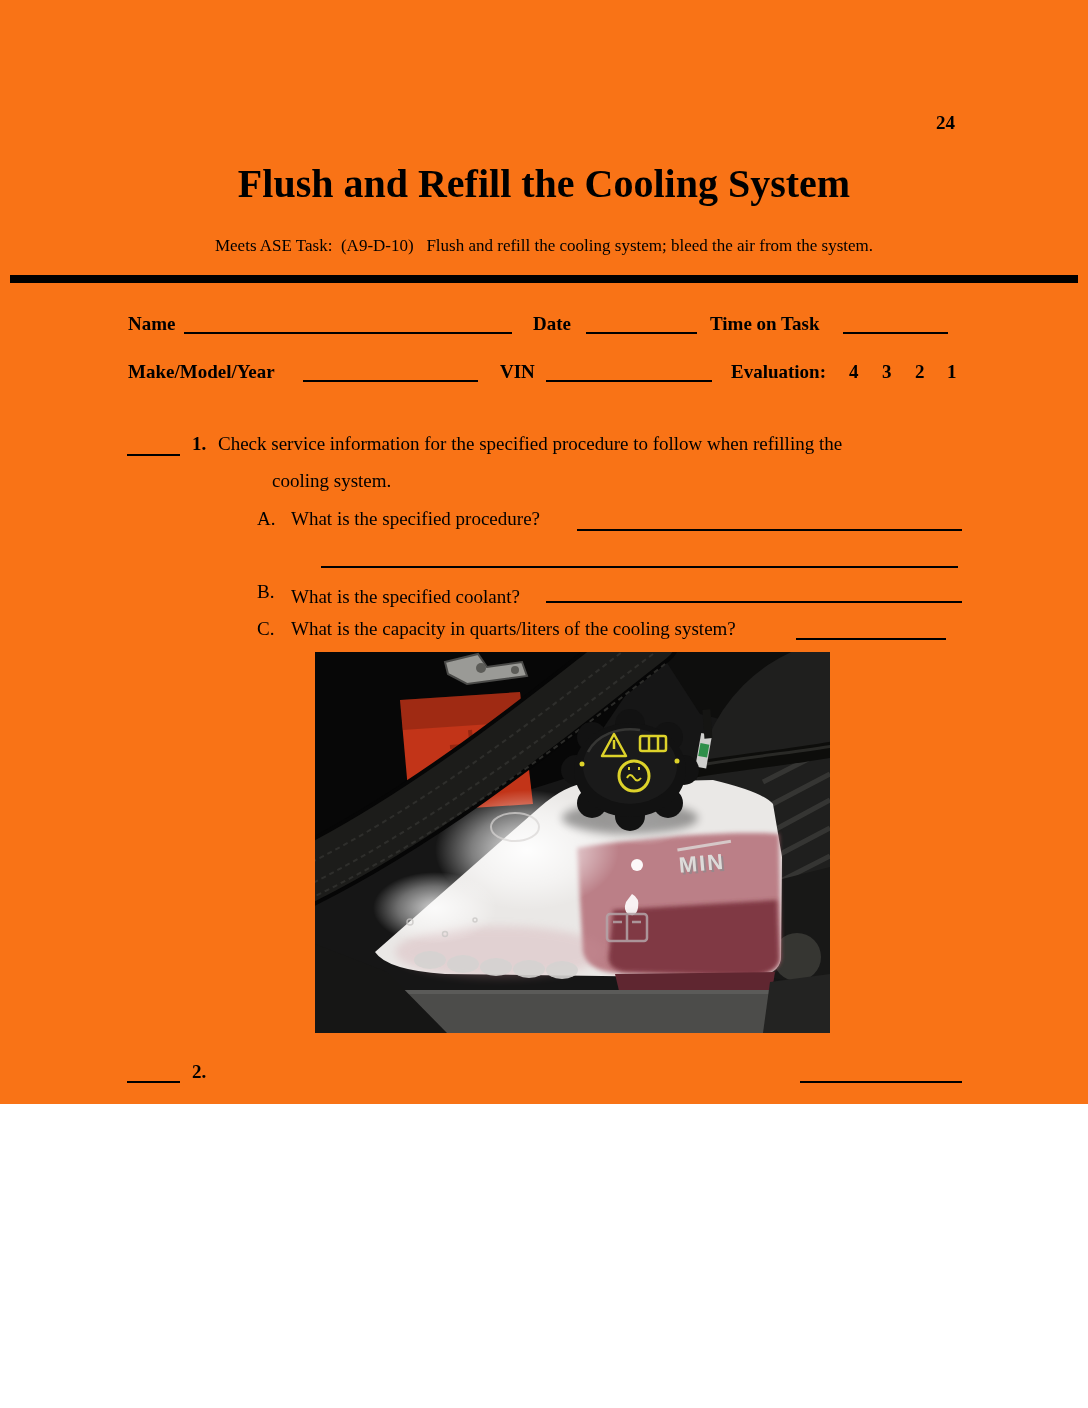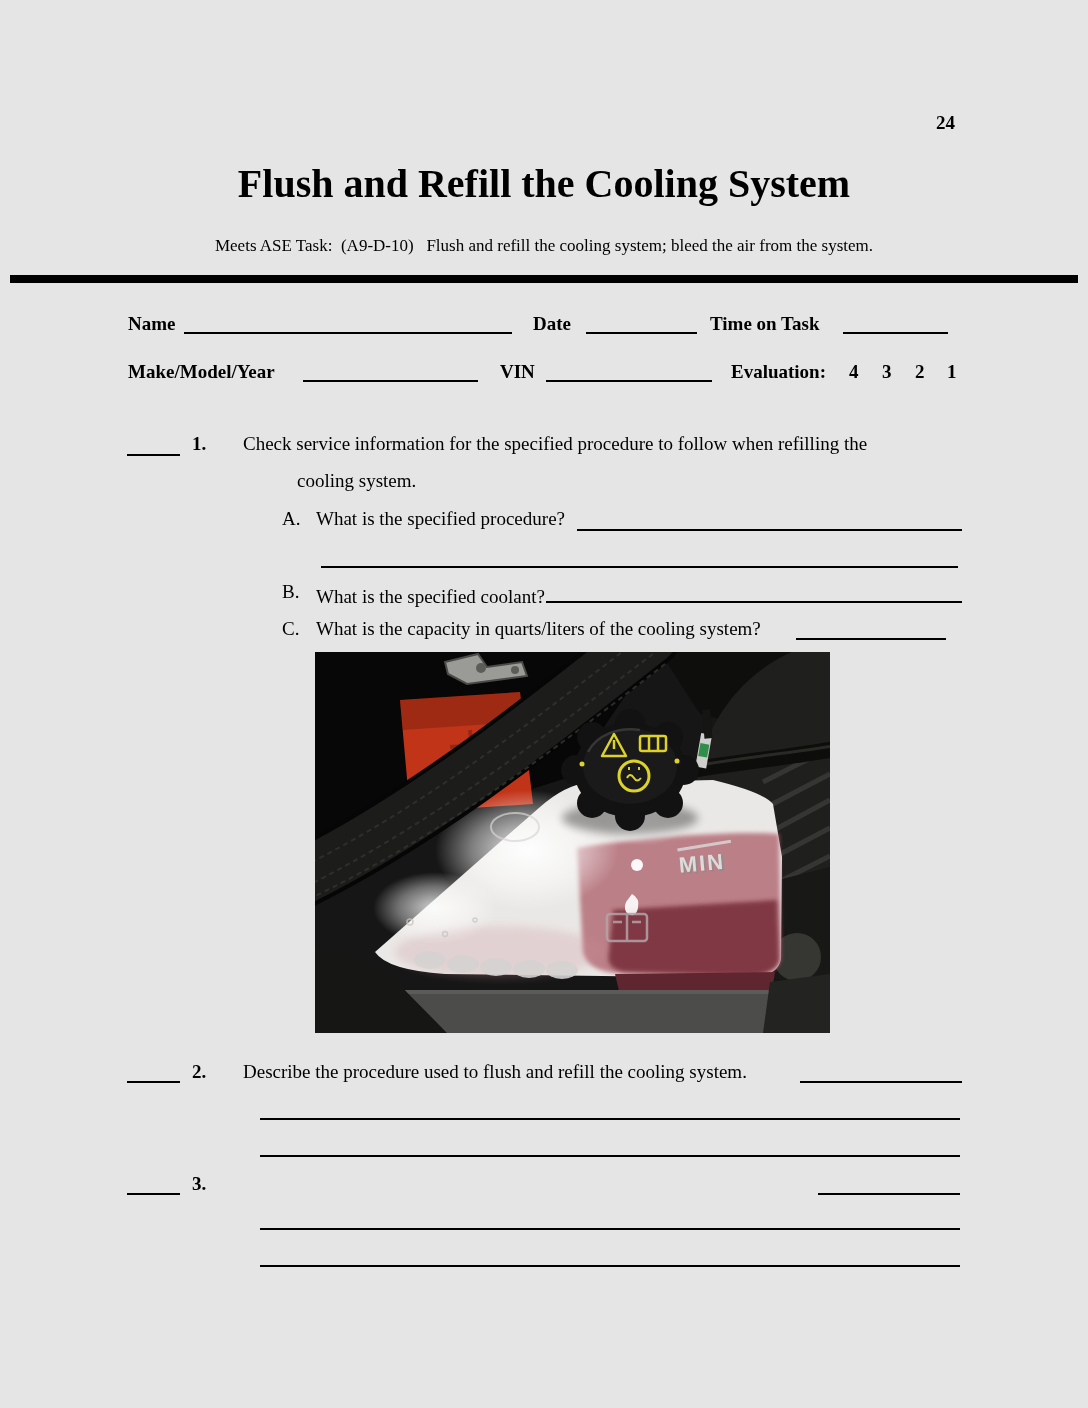--- a/index.html
+++ b/index.html
@@ -1,28 +1,28 @@
 <!DOCTYPE html>
 <html><head>
 <meta charset="utf-8">
 <style>
   html,body{margin:0;padding:0;background:#fff;}
   .page{
-    position:relative;width:1088px;height:1408px;background:#e5e5e5;
+    position:relative;width:1088px;height:1104px;background:#f97316;
     font-family:"Liberation Serif", serif;color:#000;overflow:hidden;
   }
   .pnum{position:absolute;font-weight:bold;font-size:19px;line-height:22px;}
   .title{position:absolute;left:0;top:160px;width:100%;text-align:center;
     font-size:40px;font-weight:bold;line-height:48px;}
   .subtitle{position:absolute;left:0;top:234px;width:100%;text-align:center;
     font-size:17px;line-height:24px;white-space:pre;}
   .rule{position:absolute;left:10px;top:275px;width:1068px;height:8px;background:#000;}
   .lbl{position:absolute;font-weight:bold;font-size:19px;line-height:22px;white-space:pre;}
   .qnum{position:absolute;font-weight:bold;font-size:19px;line-height:22px;white-space:pre;}
-  .qtxt{position:absolute;font-size:19px;line-height:22px;white-space:pre;margin-left:25px;}
+  .qtxt{position:absolute;font-size:19px;line-height:22px;white-space:pre;}
   .line{position:absolute;height:2px;background:#000;}
   .photo{position:absolute;overflow:hidden;background:#161616;}
   .photo svg{display:block;}
 </style>
 </head>
 <body>
 
 <div class="page">
 
   <span class="pnum" style="left:936px;top:112px">24</span>
@@ -228,21 +228,20 @@
           <rect x="0" y="338" width="515" height="4" fill="#5f5f5d" opacity="0.8"></rect>
           <polygon points="0,292 72,320 132,381 0,381" fill="#161615"></polygon>
           <polygon points="455,330 515,322 515,381 448,381" fill="#232322"></polygon>
         </g>
       </g>
     </svg>
   </div>
 
   <div class="line" style="left:127px;top:1081px;width:53px"></div>
   <span class="qnum" style="left:192px;top:1061px">2.</span>
-  <span class="qtxt" style="left:218px;top:1061px">Describe the procedure used to flush and refill the cooling system.</span>
   <div class="line" style="left:800px;top:1081px;width:162px"></div>
   <div class="line" style="left:260px;top:1118px;width:700px"></div>
   <div class="line" style="left:260px;top:1155px;width:700px"></div>
 
   <div class="line" style="left:127px;top:1193px;width:53px"></div>
   <span class="qnum" style="left:192px;top:1173px">3.</span>
   <div class="line" style="left:818px;top:1193px;width:142px"></div>
   <div class="line" style="left:260px;top:1228px;width:700px"></div>
   <div class="line" style="left:260px;top:1265px;width:700px"></div>
 

